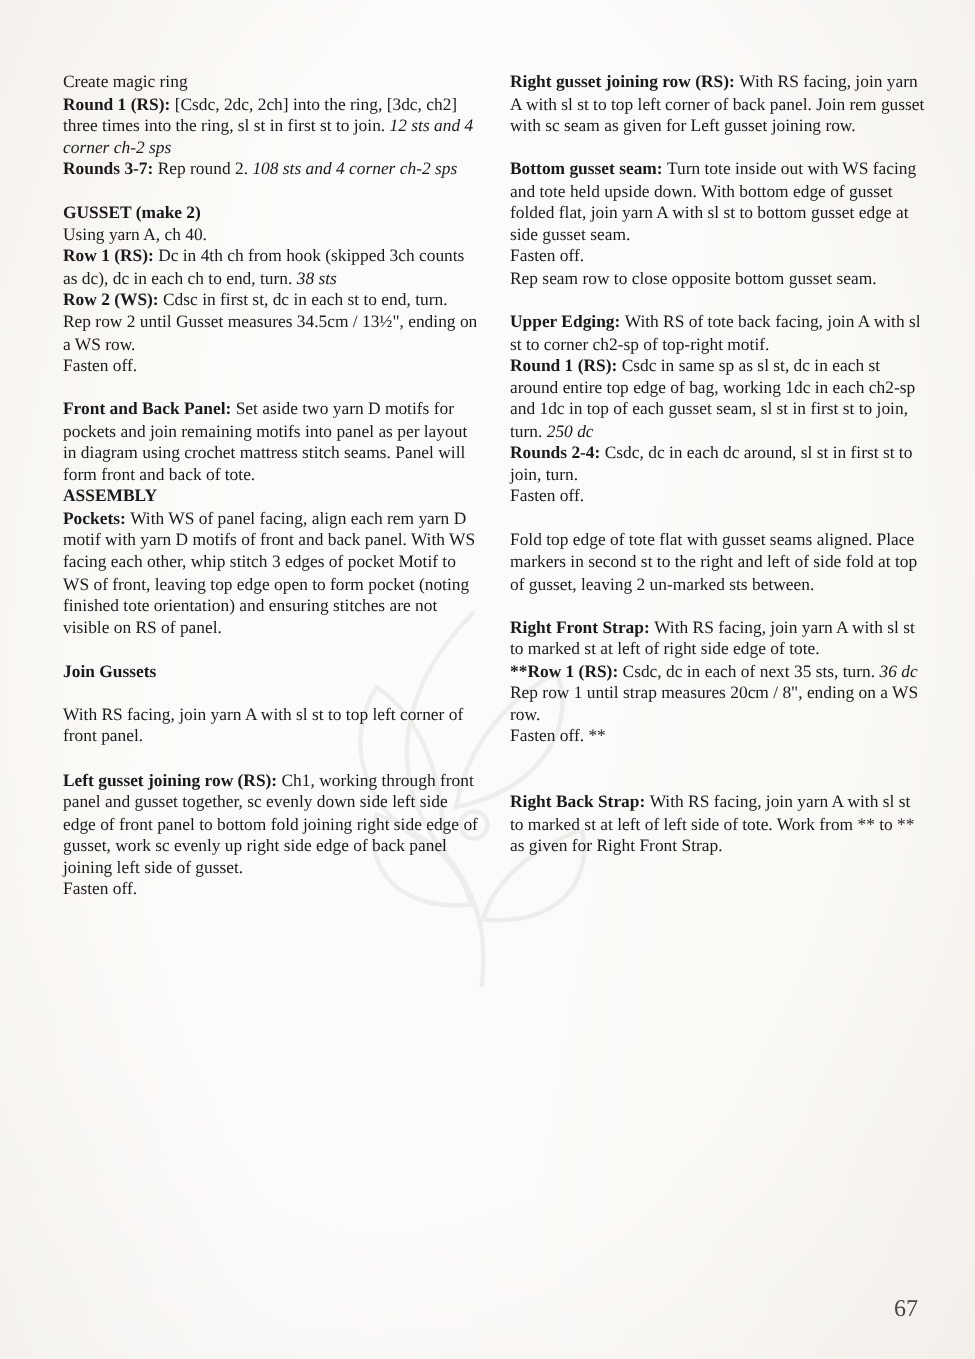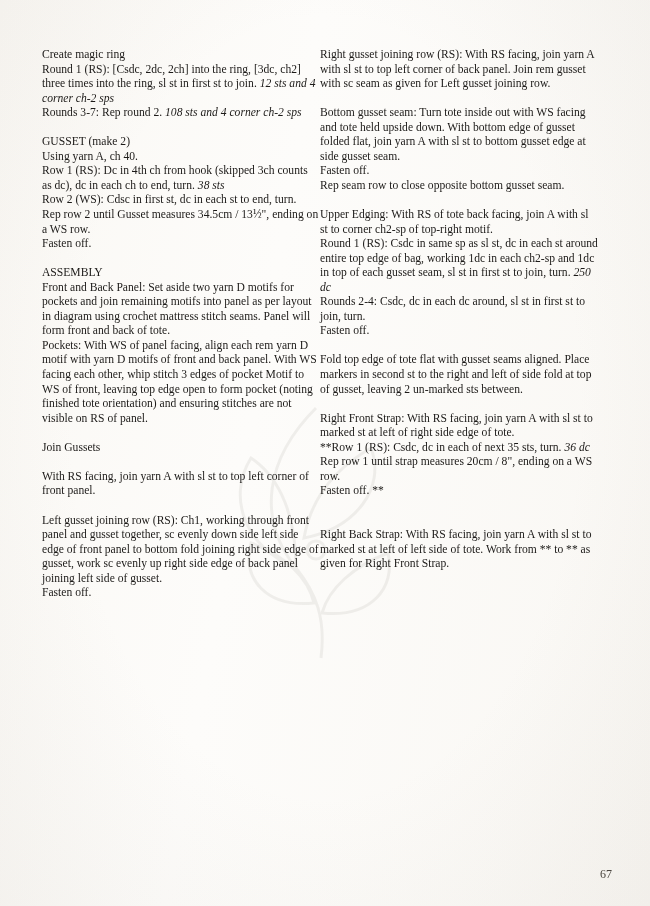--- a/index.html
+++ b/index.html
@@ -45,36 +45,36 @@
     display: flex;
     box-sizing: border-box;
     padding: 48px 30px 40px 42px;
   }
   .column {
     width: 278px;
     font-size: 11.6px;
     line-height: 14.55px;
     text-align: left;
   }
-  .column.left { }
+  .column.left { margin-right: 20px; }
 
   .para {
     margin: 0;
     padding: 0;
   }
   .spacer { height: 14.55px; }
 
-  b, .bold { font-weight: normal; }
+  b, .bold { font-weight: bold; }
   i, .ital { font-style: italic; }
 
   #page-number {
     position: absolute;
     right: 38px;
     bottom: 24px;
-    font-size: 12px;
+    font-size: 16px;
     color: #4a453f;
     font-family: "Liberation Serif", "DejaVu Serif", serif;
   }
 </style>
 </head>
 <body>
 
 <div id="page" style="background: rgb(253, 252, 250); color: rgb(28, 26, 24);">
 
   <div id="paper-texture"></div>
@@ -98,22 +98,22 @@
         <p class="para"><b>Round 1 (RS): </b><span>[Csdc, 2dc, 2ch] into the ring, [3dc, ch2] three times into the ring, sl st in first st to join. </span><i>12 sts and 4 corner ch-2 sps</i></p>
         <p class="para"><b>Rounds 3-7: </b><span>Rep round 2. </span><i>108 sts and 4 corner ch-2 sps</i></p>
         <div class="spacer"></div>
         <p class="para"><b>GUSSET (make 2)</b></p>
         <p class="para"><span>Using yarn A, ch 40.</span></p>
         <p class="para"><b>Row 1 (RS): </b><span>Dc in 4th ch from hook (skipped 3ch counts as dc), dc in each ch to end, turn. </span><i>38 sts</i></p>
         <p class="para"><b>Row 2 (WS): </b><span>Cdsc in first st, dc in each st to end, turn.</span></p>
         <p class="para"><span>Rep row 2 until Gusset measures 34.5cm / 13½", ending on a WS row.</span></p>
         <p class="para"><span>Fasten off.</span></p>
         <div class="spacer"></div>
+        <p class="para"><b>Front and Back Panel: </b><span>Set aside two yarn D motifs for pockets and join remaining motifs into panel as per layout in diagram using crochet mattress stitch seams. Panel will form front and back of tote.</span></p>
         <p class="para"><b>ASSEMBLY</b></p>
-        <p class="para"><b>Front and Back Panel: </b><span>Set aside two yarn D motifs for pockets and join remaining motifs into panel as per layout in diagram using crochet mattress stitch seams. Panel will form front and back of tote.</span></p>
         <p class="para"><b>Pockets: </b><span>With WS of panel facing, align each rem yarn D motif with yarn D motifs of front and back panel. With WS facing each other, whip stitch 3 edges of pocket Motif to WS of front, leaving top edge open to form pocket (noting finished tote orientation) and ensuring stitches are not visible on RS of panel.</span></p>
         <div class="spacer"></div>
         <p class="para"><b>Join Gussets</b></p>
         <div class="spacer"></div>
         <p class="para"><span>With RS facing, join yarn A with sl st to top left corner of front panel.</span></p>
         <div class="spacer"></div>
         <p class="para"><b>Left gusset joining row (RS): </b><span>Ch1, working through front panel and gusset together, sc evenly down side left side edge of front panel to bottom fold joining right side edge of gusset, work sc evenly up right side edge of back panel joining left side of gusset.</span></p>
         <p class="para"><span>Fasten off.</span></p>
       </div>
     <div class="column right" id="col-right">

